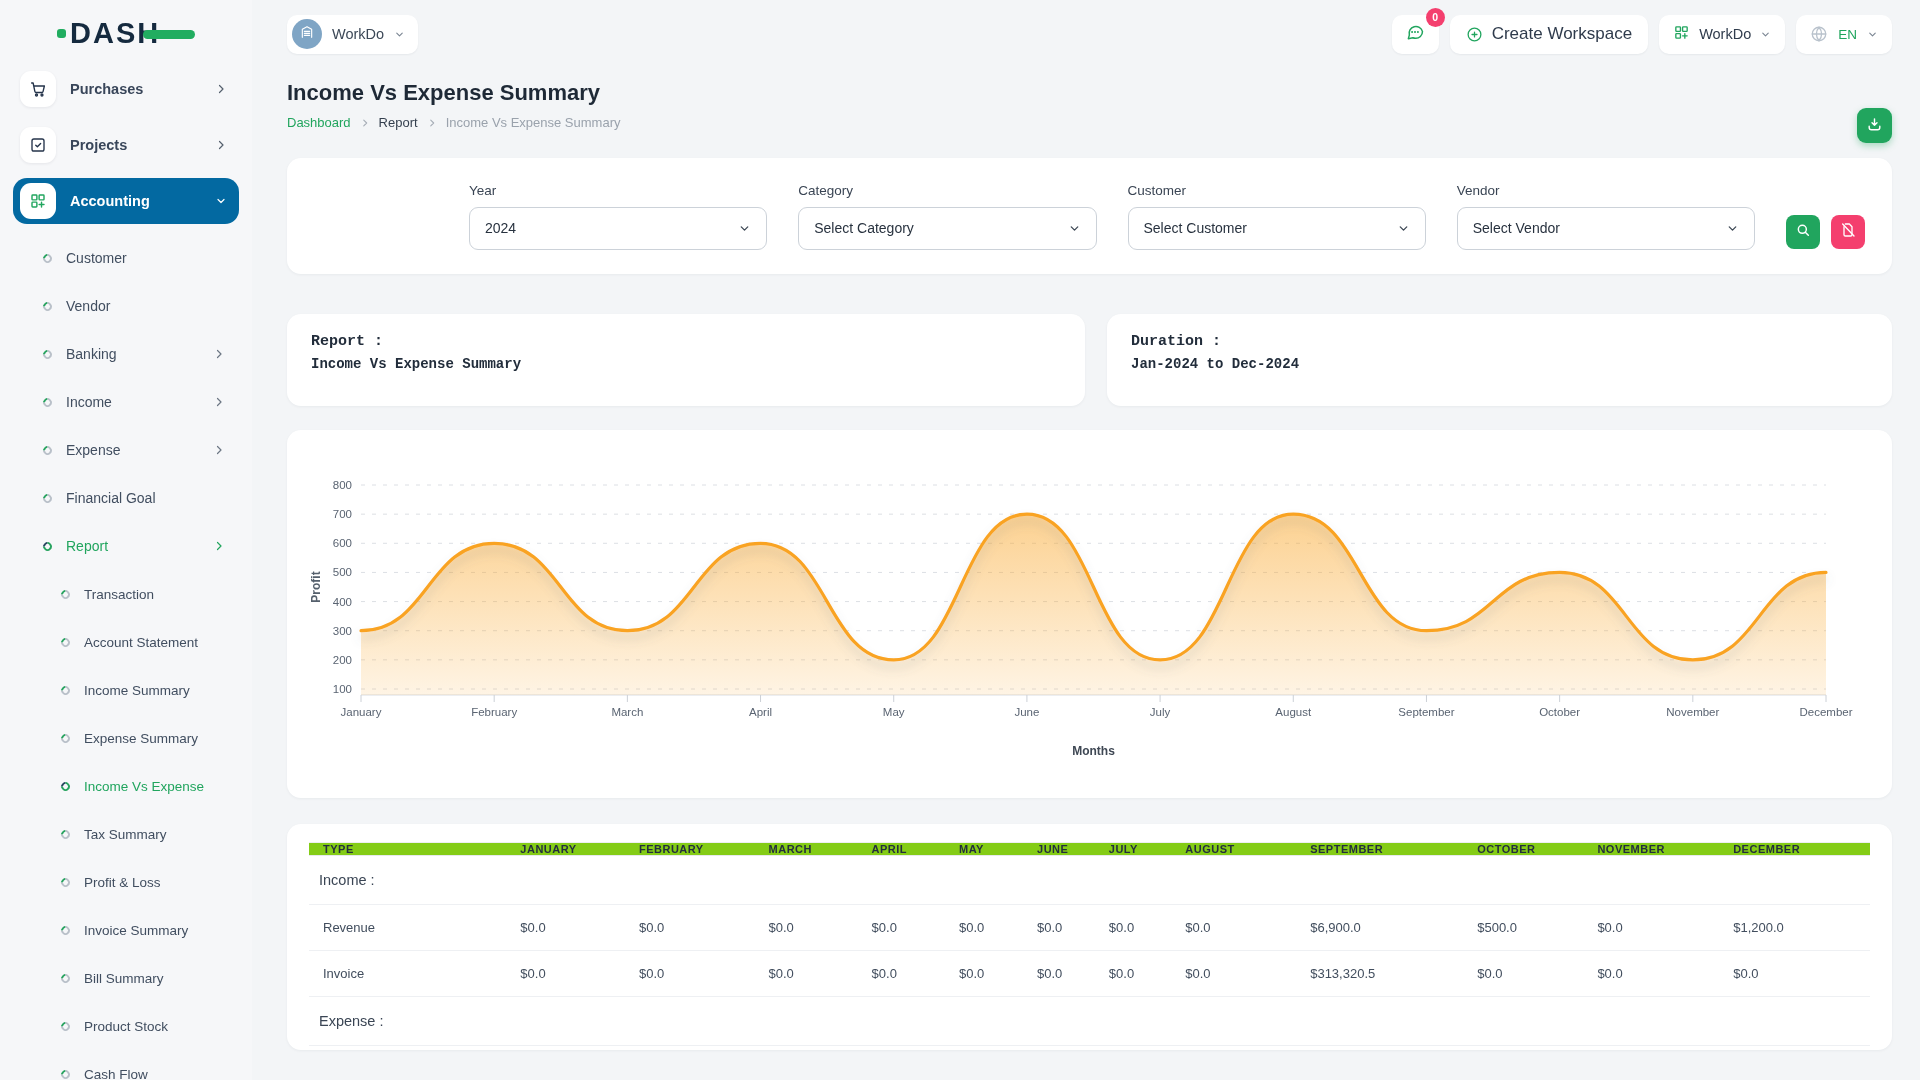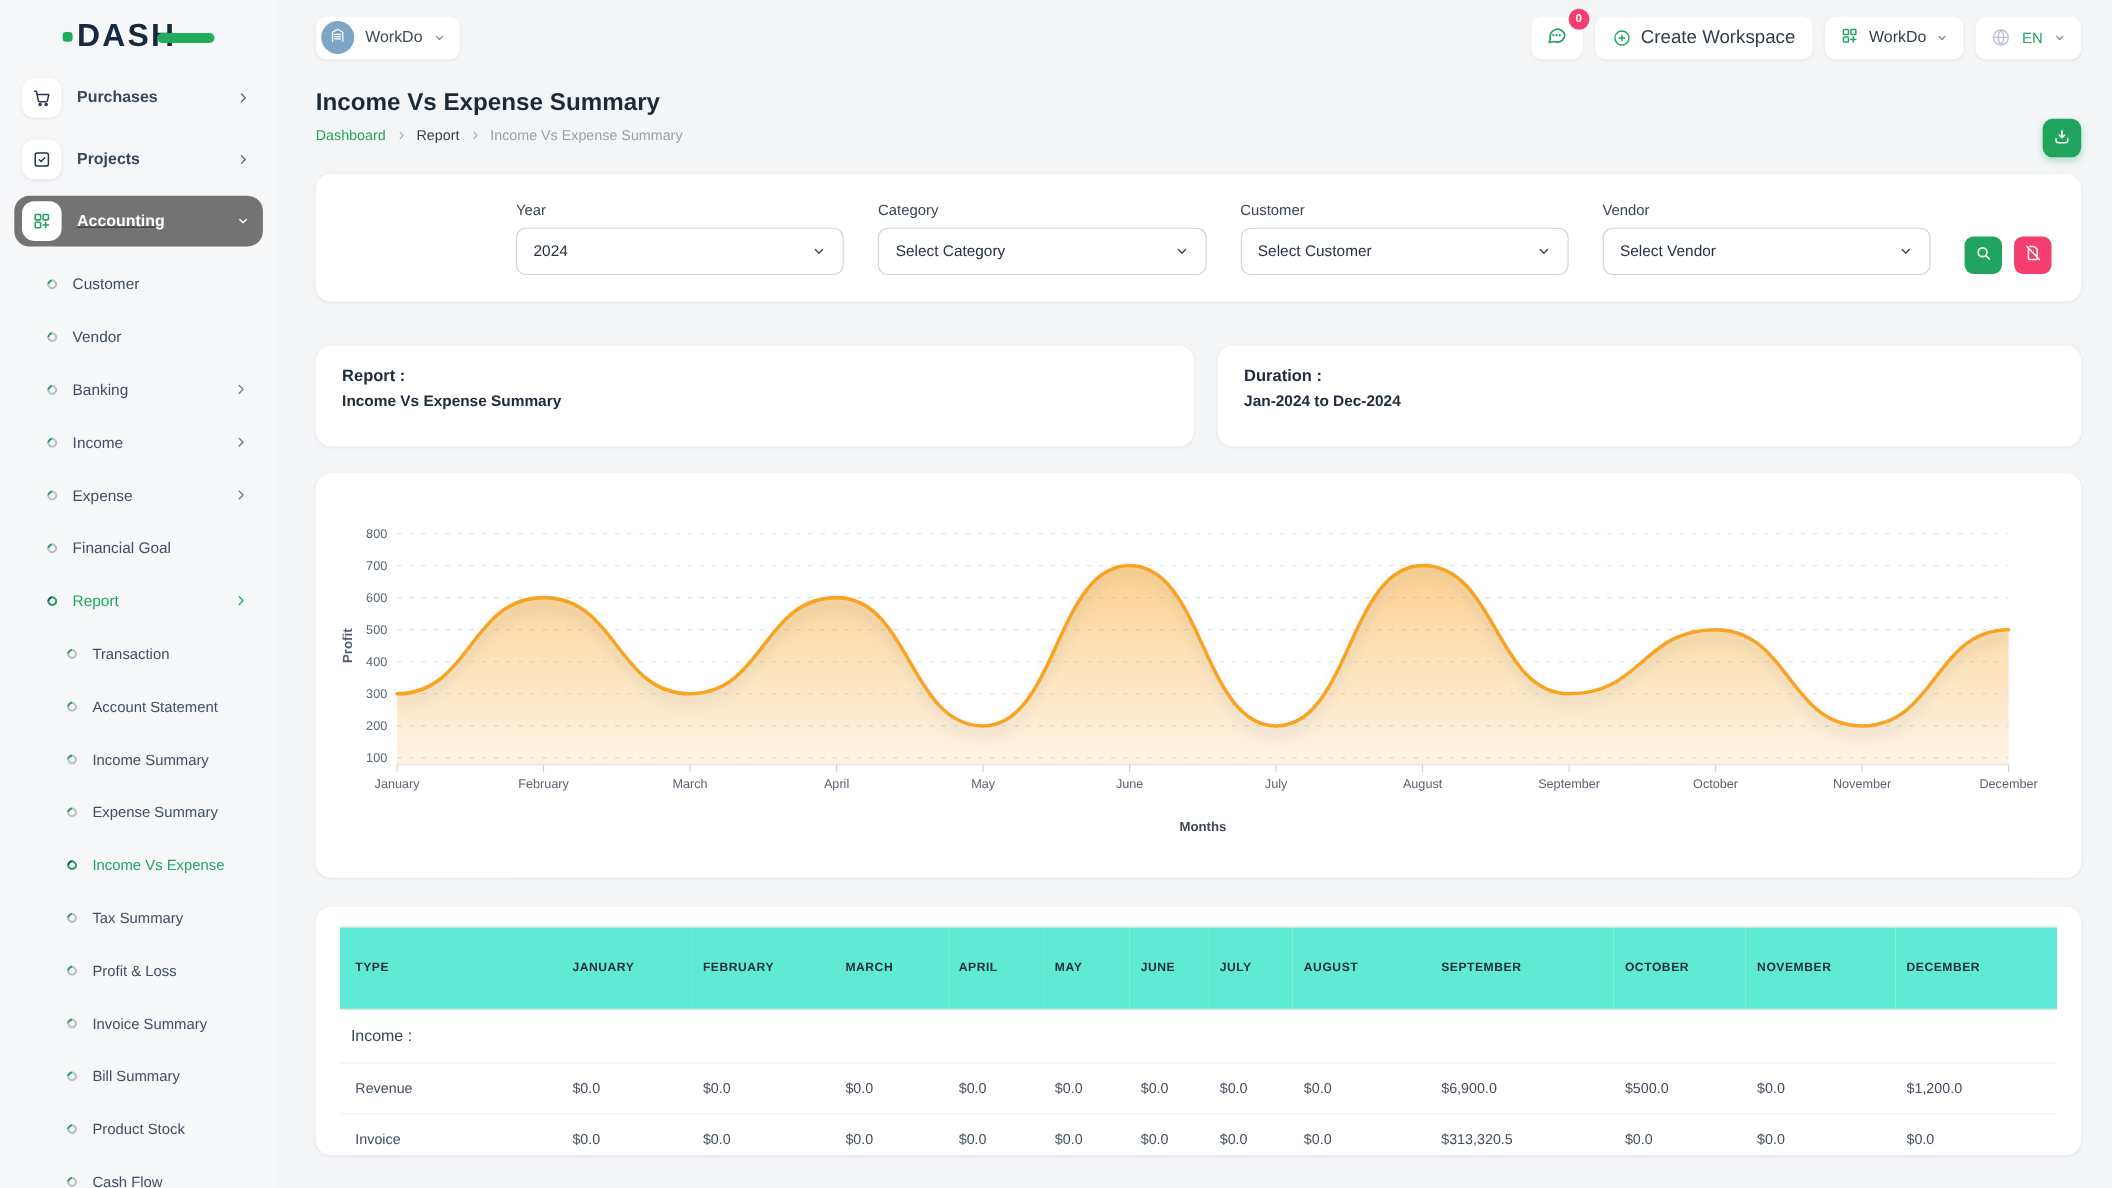--- a/index.html
+++ b/index.html
@@ -11,21 +11,21 @@
   .sidebar { width:252px; flex:none; background:#f6f7f9; padding:0 13px; overflow:hidden; }
   .logo { height:66px; display:flex; align-items:center; padding-left:44px; }
   .logo-dot { width:9px; height:9px; border-radius:3px; background:#21ad60; margin-right:4px; flex:none; }
   .logo-text { font-size:29px; font-weight:800; color:#152a3f; letter-spacing:2px; }
   .logo-bar { width:52px; height:9px; border-radius:5px; background:#21ad60; margin-left:-17px; margin-top:3px; flex:none; }
   .nav-top { height:46px; display:flex; align-items:center; gap:14px; padding:0 12px 0 7px; border-radius:14px; margin-bottom:10px; cursor:pointer; }
   .icon-box { width:36px; height:36px; background:#fff; border-radius:11px; display:flex; align-items:center; justify-content:center; box-shadow:0 1px 3px rgba(20,30,50,.08); color:#24334a; flex:none; }
   .icon-box svg { width:18px; height:18px; }
   .nav-top .label { font-size:14.5px; font-weight:600; color:#39465a; flex:1; }
   .nav-top .chev { color:#55606e; display:flex; }
-  .nav-top.active { background:#737373;text-decoration:underline; }
+  .nav-top.active { background:#0369a1; }
   .nav-top.active .icon-box { box-shadow:none; color:#21a55e; }
   .nav-top.active .label, .nav-top.active .chev { color:#fff; }
   .chev svg { width:12px; height:12px; }
   .nav-sub { height:48px; display:flex; align-items:center; gap:14px; padding-left:30px; padding-right:14px; cursor:pointer; }
   .nav-sub .label { font-size:14px; color:#414e60; flex:1; }
   .nav-sub .chev { color:#6c7684; display:flex; }
   .nav-sub.active .label, .nav-sub.active .chev { color:#21a55e; }
   .nav-sub2 { padding-left:48px; }
   .nav-sub2 .label { font-size:13.5px; }
   .donut { width:9px; height:9px; flex:none; border-radius:50%; border:2px solid #b9c0c9; border-top-color:#27a35f; transform:rotate(-45deg); }
@@ -74,32 +74,32 @@
   .selectbox .val { font-size:14px; color:#28323f; }
   .selectbox .chev { color:#3c4754; display:flex; }
   .selectbox .chev svg { width:13px; height:13px; }
   .filter-actions { display:flex; gap:11px; margin-left:auto; margin-top:31px; }
   .act-btn { width:34px; height:34px; border-radius:8px; border:none; color:#fff; display:flex; align-items:center; justify-content:center; cursor:pointer; }
   .act-btn svg { width:16px; height:16px; }
   .search-btn { background:#21a55e; }
   .reset-btn { background:#f43f6e; }
 
   .summary-row { margin-top:40px; display:flex; gap:22px; }
-  .sum-card { height:92px; padding:19px 24px; }
+  .sum-card { height:92px; padding:19px 24px;font-family:Liberation Mono, monospace; }
   .sum-card.report { width:798px; flex:none; }
   .sum-card.duration { flex:1; }
   .sum-label { font-size:15px; font-weight:700; color:#222d3b; }
   .sum-value { margin-top:6px; font-size:14px; font-weight:700; color:#222d3b; }
 
   .chart-card { margin-top:24px; height:368px; padding:18px; }
   #profit-chart { width:100%; height:332px; display:block; }
 
   .table-card { margin-top:26px; padding:18px 22px 0; height:226px; overflow:hidden; }
   table { width:100%; border-collapse:collapse; table-layout:fixed; }
-  thead th { background:#5eead4; font-size:11px; font-weight:700; letter-spacing:.5px; color:#232e3c; text-align:left; padding:31px 10px; border-top:1px solid #edeff2; border-bottom:1px solid #e6e9ec; white-space:nowrap; }
+  thead th { background:#84cc16; font-size:11px; font-weight:700; letter-spacing:.5px; color:#232e3c; text-align:left; padding:0 10px; border-top:1px solid #edeff2; border-bottom:1px solid #e6e9ec; white-space:nowrap; }
   tbody td { font-size:13px; color:#424e5e; padding:15px 10px; border-bottom:1px solid #eef0f3; white-space:nowrap; }
   tr.section td { font-size:14.5px; color:#3a4554; padding:16px 10px; }
   th:first-child, td:first-child { padding-left:14px; }
 </style>
 </head>
 <body>
 
 <div class="app">
 
   <aside class="sidebar">

